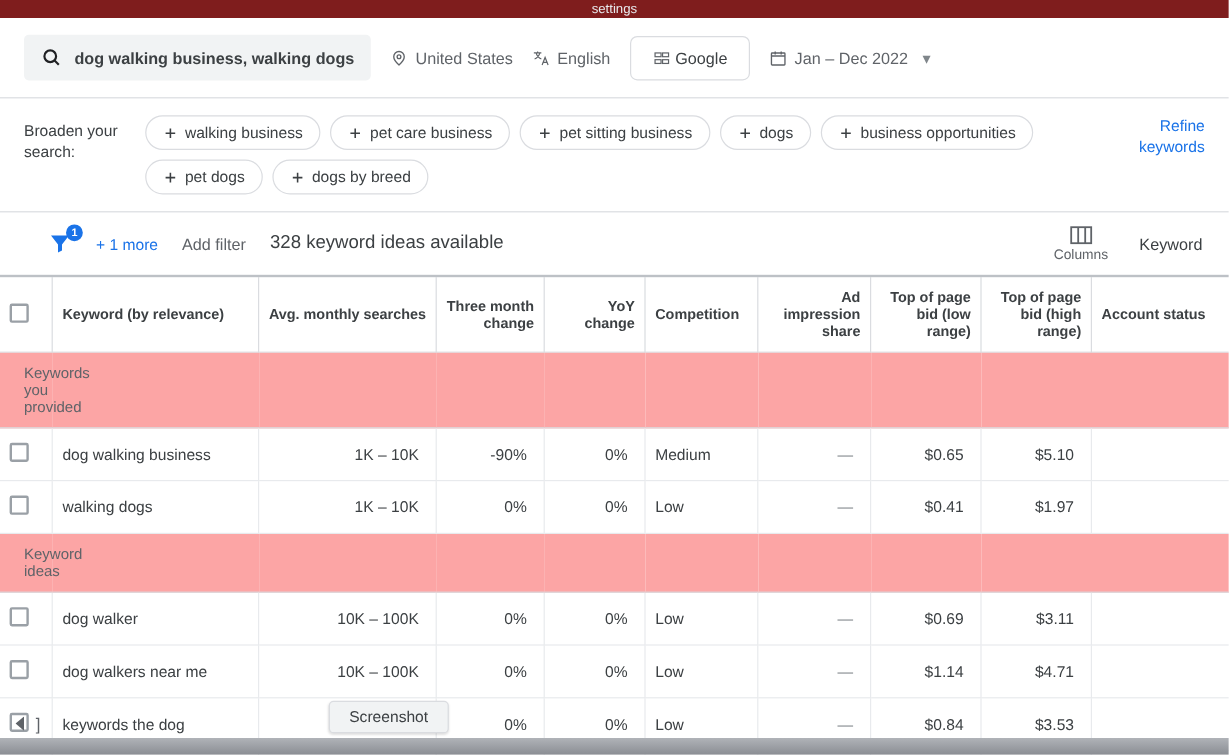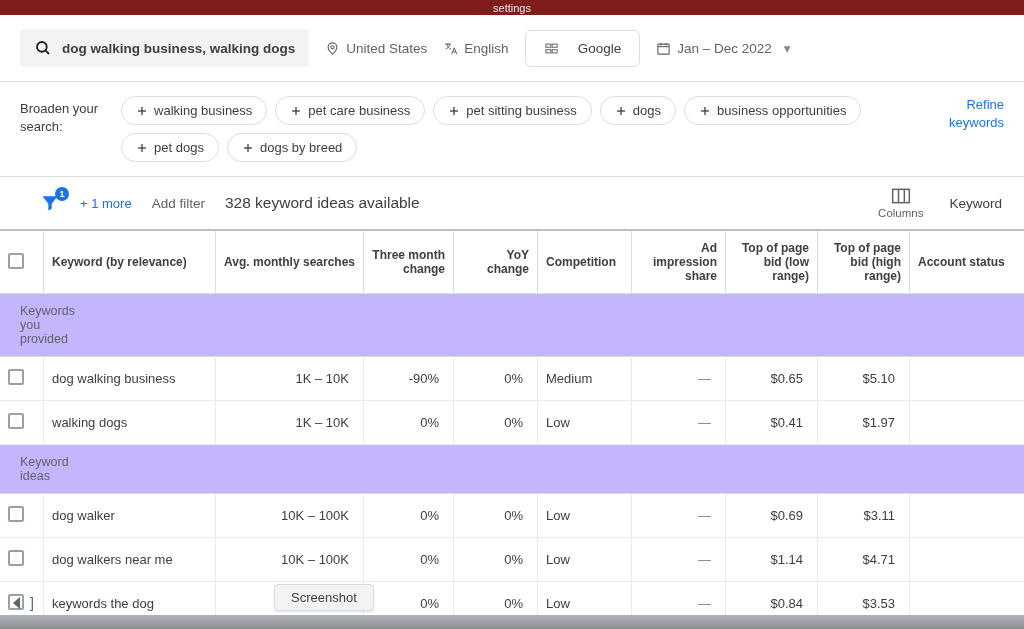--- a/index.html
+++ b/index.html
@@ -7,21 +7,21 @@
   .app { width: 1024px; height: 629px; overflow: hidden; position: relative; }
 
   .topbar { height: 15px; background: #7f1d1d; display: flex; align-items: center; justify-content: center; color: #e8eaed; font-size: 11px; }
   .topbar span { }
 
   .searchrow { display: flex; align-items: center; gap: 16px; padding: 14px 20px 14px 20px; border-bottom: 1px solid #dadce0; }
   .search-chip { display: flex; align-items: center; background: #f1f3f4; border-radius: 4px; padding: 10px 14px; gap: 10px; font-size: 13.5px; color: #3c4043; font-weight: 600; }
   .search-chip .q { font-weight: 600; }
   .ico { display: inline-flex; }
   .loc-chip, .lang-chip, .dr-chip { display: flex; align-items: center; gap: 6px; font-size: 13.5px; color: #5f6368; }
-  .google-chip { display: flex; gap: 19px; font-size: 13.5px; border: 1px solid #dadce0; border-radius: 6px; padding: 10px 18px; color: #3c4043; }
+  .google-chip { display: flex; gap: 4px; font-size: 13.5px; border: 1px solid #dadce0; border-radius: 6px; padding: 10px 18px; color: #3c4043; }
   .dropdown-arrow { color: #80868b; margin-left: 6px; }
 
   .broaden { display: flex; align-items: flex-start; padding: 14px 20px 14px 20px; border-bottom: 1px solid #dadce0; gap: 18px; }
   .broaden-label { font-size: 13px; color: #3c4043; line-height: 1.4; width: 92px; padding-top: 4px; }
   .chips { display: flex; flex-wrap: wrap; gap: 8px; max-width: 810px; }
   .chip { display: inline-flex; align-items: center; gap: 6px; border: 1px solid #dadce0; border-radius: 20px; padding: 6px 14px; font-size: 13px; color: #3c4043; background: #fff; }
   .refine-side { margin-left: auto; color: #1a73e8; font-size: 13px; text-align: right; line-height: 1.4; }
 
   .filterbar { display: flex; align-items: center; padding: 10px 22px 10px 40px; gap: 20px; border-bottom: 2px solid #bdc1c6; position: relative; }
   .funnel { color: #1a73e8; position: relative; display: inline-flex; }
@@ -44,21 +44,21 @@
   .col-3m { width: 90px; text-align: right; }
   .col-yoy { width: 84px; text-align: right; }
   .col-comp { width: 94px; }
   .col-imp { width: 94px; text-align: right; }
   .col-lowbid { width: 92px; text-align: right; }
   .col-highbid { width: 92px; text-align: right; }
   .col-acct { width: 114px; }
   .cb { width: 16px; height: 16px; border: 2px solid #9aa0a6; border-radius: 2px; display: inline-block; }
 
   .section-row { display: table-row; }
-  .section-cell { display: table-cell; background: #c4b5fd; padding: 10px 20px; font-size: 12.5px; color: #5f6368; border-bottom: 1px solid #dadce0; }
+  .section-cell { display: table-cell; background: #fca5a5; padding: 10px 20px; font-size: 12.5px; color: #5f6368; border-bottom: 1px solid #dadce0; }
 
   .trow { display: table-row; }
   .tcell { display: table-cell; padding: 12px 8px; font-size: 13px; color: #3c4043; border-bottom: 1px solid #e8eaed; border-right: 1px solid #e8eaed; vertical-align: middle; white-space: nowrap; overflow: hidden; text-overflow: ellipsis; }
   .tcell:last-child { border-right: none; }
   .tcell.kw-name { font-weight: 400; }
   .tcell.right { text-align: right; padding-right: 14px; }
   .dash { color: #80868b; }
 
   .footer { position: absolute; bottom: 0; left: 0; right: 0; height: 14px; background: linear-gradient(#b0b3b8, #8a8d93); }
   .scroll-left { position: absolute; bottom: 18px; left: 12px; display: flex; align-items: center; gap: 4px; color: #5f6368; }

